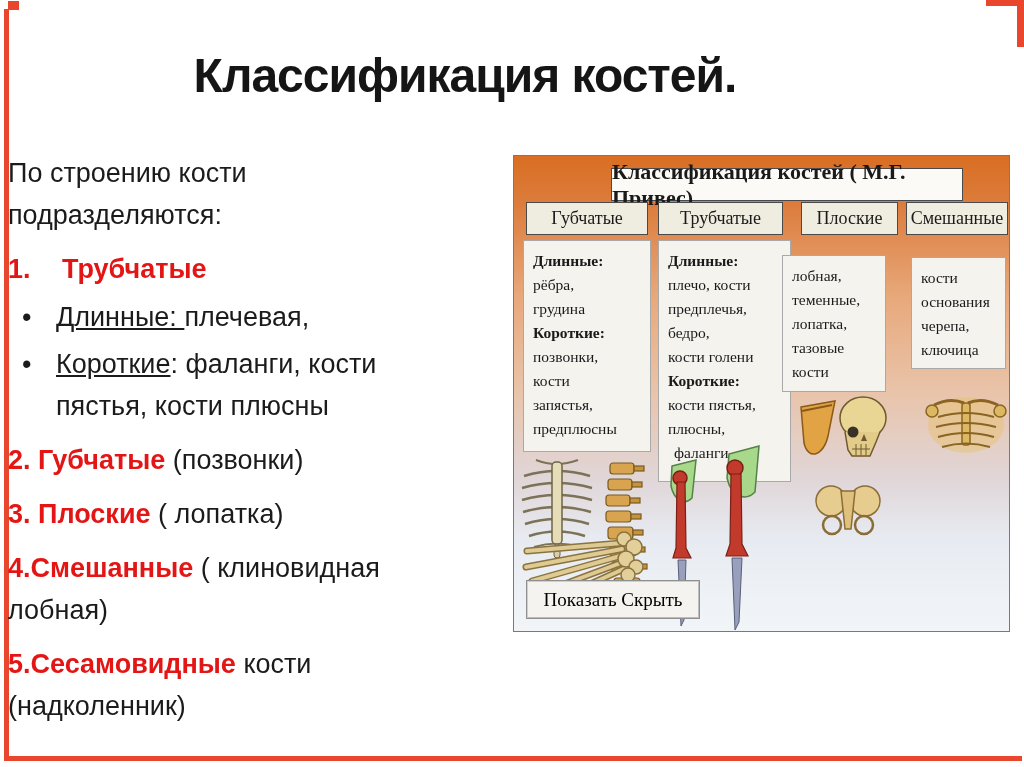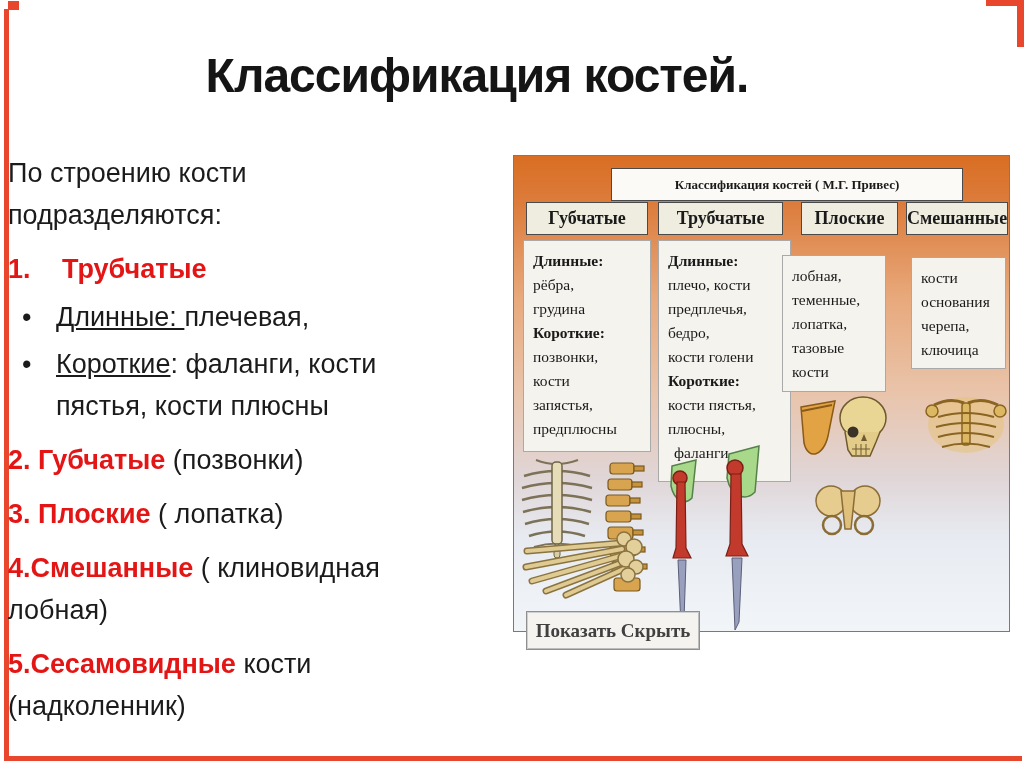--- a/index.html
+++ b/index.html
@@ -9,21 +9,21 @@
   
   .frame{position:absolute;background:#e8472e;}
   .f-tl{left:8px;top:1px;width:11px;height:9px;}
   .f-left{left:4px;top:9px;width:5px;height:752px;}
   .f-bottom{left:4px;top:756px;width:1018px;height:5px;}
   .f-top-right{left:986px;top:0;width:38px;height:6px;}
   .f-right{left:1017px;top:0;width:7px;height:47px;}
 
   
   .title{position:absolute;top:48px;left:0;width:930px;text-align:center;
-         font-size:48px;font-weight:bold;color:#151515;letter-spacing:-1px;margin-left:12px;}
+         font-size:48px;font-weight:bold;color:#151515;letter-spacing:-1px;}
 
   
   .left{position:absolute;left:8px;top:140px;width:505px;font-size:27px;color:#1b1b1b;line-height:42px;}
   .left .blk{margin:12px 0 6px 0;}
   .left .intro{margin-bottom:8px;}
   .red{color:#e31515;font-weight:bold;}
   .u{text-decoration:underline;}
   .num1{display:inline-block;width:54px;}
   .bullet{position:relative;padding-left:48px;margin-bottom:5px;}
   .bullet::before{content:"\2022";position:absolute;left:14px;top:0;color:#1b1b1b;}
@@ -31,37 +31,37 @@
   .mb12{margin-bottom:12px;}
 
   
   .panel{position:absolute;left:513px;top:155px;width:495px;height:475px;
          border:1px solid #c4641e;
          background:linear-gradient(180deg,#d96e23 0%,#dc7c3c 10%,#e8a97c 30%,
                     #e9c4ab 50%,#e0d6d8 68%,#e7eaf0 80%,#f2f5f8 100%);
          font-family:"Liberation Serif",serif;}
   .panel .hdrbox{position:absolute;left:97px;top:12px;width:350px;height:31px;
          background:#fbfaf6;border:1px solid #4a4a4a;display:flex;align-items:center;justify-content:center;
-         font-size:13px;font-weight:bold;color:#1a1a1a;text-align:center;}
+         font-size:22px;font-weight:bold;color:#1a1a1a;}
   .colhead{position:absolute;top:46px;height:31px;background:#efece0;border:1px solid #4a4a4a;
-         display:flex;align-items:center;justify-content:center;font-size:18px;font-weight:bold;color:#1a1a1a;}
+         display:flex;align-items:center;justify-content:center;font-size:18px;font-weight:normal;color:#1a1a1a;}
   .ch-g{left:12px;width:120px;} .ch-t{left:144px;width:123px;}
   .ch-p{left:287px;width:95px;} .ch-s{left:392px;width:100px;}
   .colbox{position:absolute;background:#f5f3ee;border:1px solid #a9a9a9;
           padding:8px 5px 6px 9px;font-size:15.5px;color:#1a1a1a;line-height:24px;box-sizing:border-box;}
   .cb1{left:9px;top:84px;width:128px;height:212px;}
   .cb2{left:144px;top:84px;width:133px;height:242px;}
   .cb3{left:268px;top:99px;width:104px;height:137px;}
   .cb4{left:397px;top:101px;width:95px;height:112px;}
   .colbox .b{font-weight:bold;}
   .img{position:absolute;}
-  .btn{position:absolute;left:12px;top:455px;width:172px;height:37px;background:#f5f3ef;
+  .btn{position:absolute;left:12px;top:424px;width:172px;height:37px;background:#f5f3ef;
        border:1px solid #8f8f8f;box-shadow:1px 1px 0 #cfcfcf inset,-1px -1px 0 #bdbdbd inset;
        display:flex;align-items:center;justify-content:center;
-       font-family:"Liberation Serif",serif;font-size:19px;font-weight:bold;color:#404040;cursor:pointer;}
+       font-family:"Liberation Serif",serif;font-size:19px;font-weight:normal;color:#000000;cursor:pointer;}
 </style>
 </head>
 <body>
 
 <div class="slide">
 
   <div class="frame f-tl"></div>
   <div class="frame f-left"></div>
   <div class="frame f-bottom"></div>
   <div class="frame f-top-right"></div>

